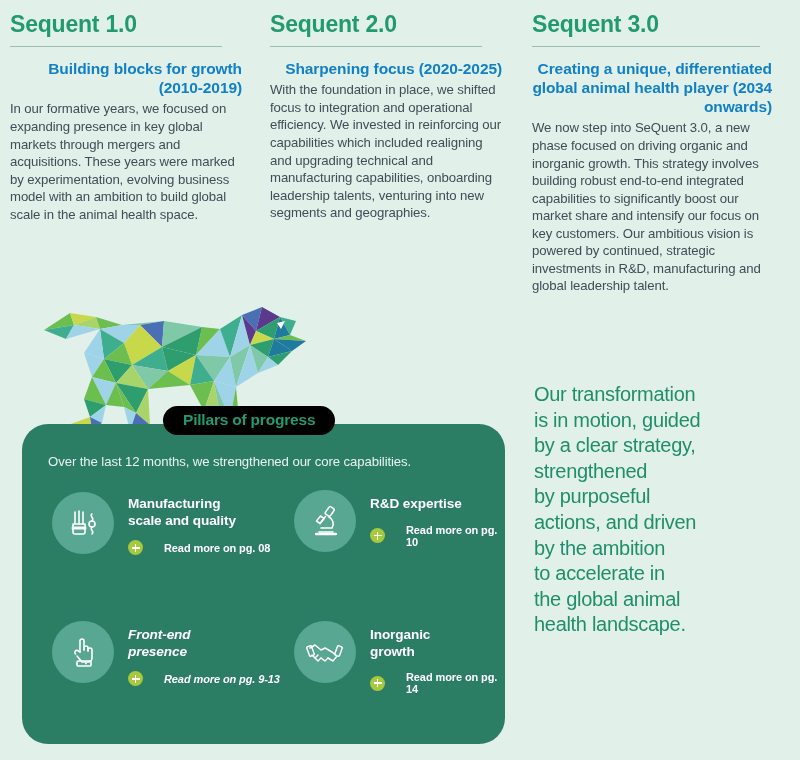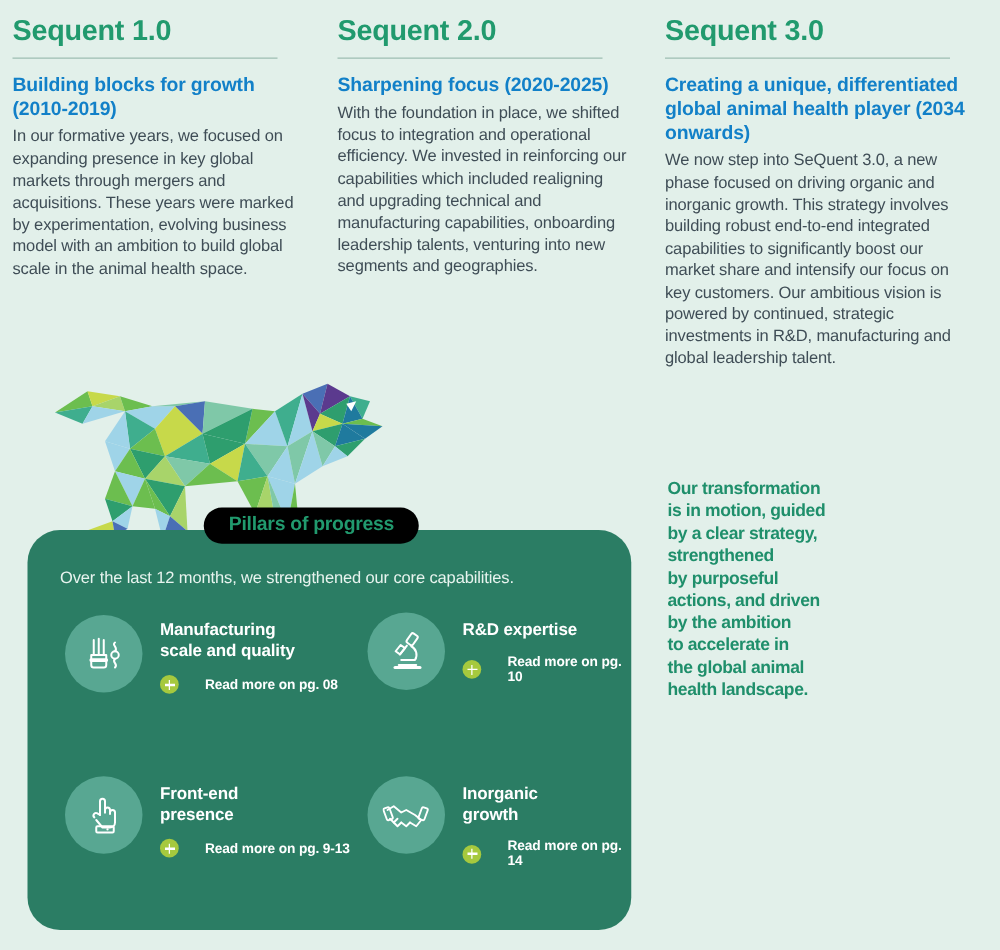--- a/index.html
+++ b/index.html
@@ -22,34 +22,34 @@
     font-size:23px;font-weight:bold;color:#219a6e;
     letter-spacing:-0.2px;line-height:1.1;margin:0 0 9px 0;
   }
   .rule{height:1px;background:#9dbdb2;margin:0 0 12px 0;}
   .col-1 .rule{width:212px;}
   .col-2 .rule{width:212px;}
   .col-3 .rule{width:228px;}
 
   .sub-title{
     font-size:15.5px;font-weight:bold;color:#1280c8;
-    line-height:1.23;margin:0 0 3px 0;letter-spacing:-0.1px;
+    line-height:1.23;margin:0 0 3px 0;letter-spacing:-0.1px;text-align:right;
   }
   .body-text{
     font-size:13.2px;color:#3f4d56;line-height:1.33;
     margin:0;letter-spacing:-0.1px;
   }
 
   
   .dog{position:absolute;left:44px;top:295px;width:266px;height:140px;}
 
   
   .statement{
     position:absolute;left:534px;top:382px;width:250px;
-    font-size:14px;font-weight:bold;color:#1f8f6b;
+    font-size:20px;font-weight:normal;color:#1f8f6b;
     line-height:1.28;letter-spacing:-0.3px;white-space:pre-line;
   }
 
   
   .card{
     position:absolute;left:22px;top:424px;width:483px;height:320px;
     background:#2b7d64;border-radius:26px;
   }
   .pill{
     position:absolute;left:163px;top:406px;
@@ -59,21 +59,21 @@
     letter-spacing:-0.2px;
   }
   .card-lead{
     position:absolute;left:26px;top:30px;
     font-size:13.2px;color:#e8f4ef;letter-spacing:-0.1px;text-align:center;
   }
 
   .pillar{position:absolute;display:flex;align-items:flex-start;}
   .p-1{left:30px;top:66px;align-items:center;}
   .p-2{left:272px;top:66px;}
-  .p-3{left:30px;top:197px;}
+  .p-3{left:30px;top:197px;font-style:italic;}
   .p-4{left:272px;top:197px;}
 
   .icon-circle{
     width:62px;height:62px;border-radius:50%;
     background:#58a792;flex:0 0 62px;
     display:flex;align-items:center;justify-content:center;
   }
   .pillar-body{margin-left:14px;padding-top:6px;}
   .pillar-title{
     font-size:13.6px;font-weight:bold;color:#ffffff;

